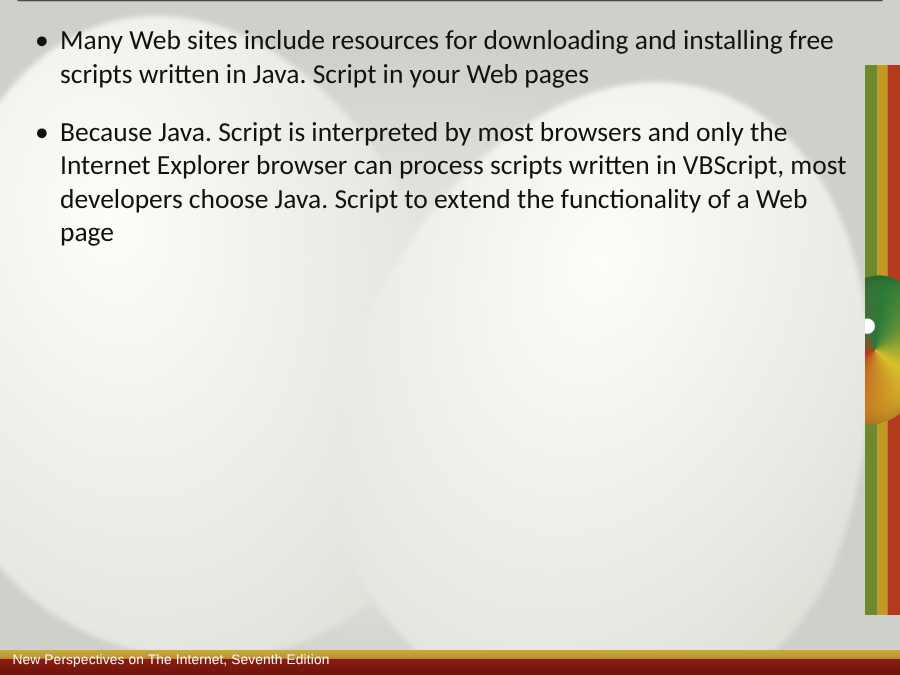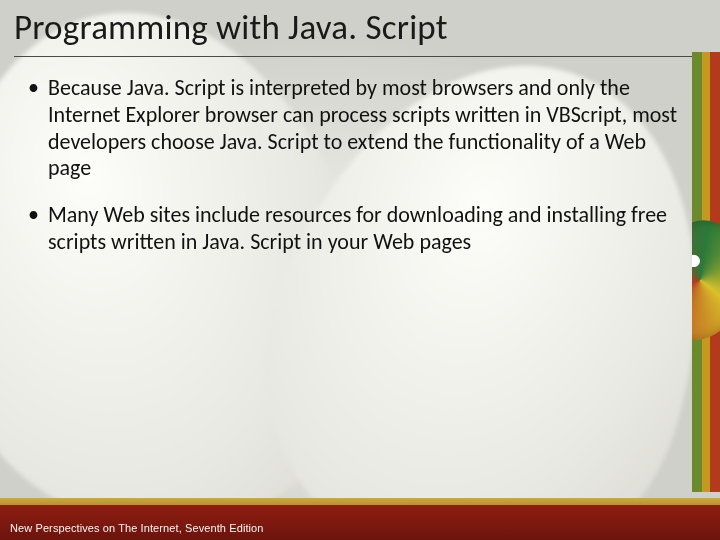--- a/index.html
+++ b/index.html
@@ -86,21 +86,21 @@
                 conic-gradient(from 0deg, #2a7a3a, #d9c22a, #b43a1e, #2a7a3a);
     border-radius: 50%;
     box-shadow: inset 0 0 12px rgba(0,0,0,.25);
     transform: rotate(8deg);
   }
 
   
   .footer {
     position: absolute;
     left: 0; right: 0; bottom: 0;
-    height: 42px;
+    height: 20px;
     z-index: 3;
   }
   .footer .gold {
     position: absolute; left:0; right:0; top:0; height:7px;
     background: linear-gradient(#caa93e, #b8952c);
   }
   .footer .red {
     position: absolute; left:0; right:0; top:7px; bottom:0;
     background: linear-gradient(#8e1d12, #6c140c);
   }
@@ -112,30 +112,29 @@
     letter-spacing: 0.1px;
   }
 </style>
 </head>
 <body>
 
 <div class="bg"></div>
 
 <div class="slide">
 
-  <div class="title">Programming with Java. Script</div>
   <div class="rule"></div>
 
   <div class="content">
     <ul class="bullets">
       <li>
-        <span>Because Java. Script is interpreted by most browsers and only the Internet Explorer browser can process scripts written in VBScript, most developers choose Java. Script to extend the functionality of a Web page</span>
+        <span>Many Web sites include resources for downloading and installing free scripts written in Java. Script in your Web pages</span>
       </li>
       <li>
-        <span>Many Web sites include resources for downloading and installing free scripts written in Java. Script in your Web pages</span>
+        <span>Because Java. Script is interpreted by most browsers and only the Internet Explorer browser can process scripts written in VBScript, most developers choose Java. Script to extend the functionality of a Web page</span>
       </li>
     </ul>
   </div>
 
 </div>
 
 <div class="strip">
   <div class="bar1"></div>
   <div class="bar2"></div>
   <div class="bar3"></div>

